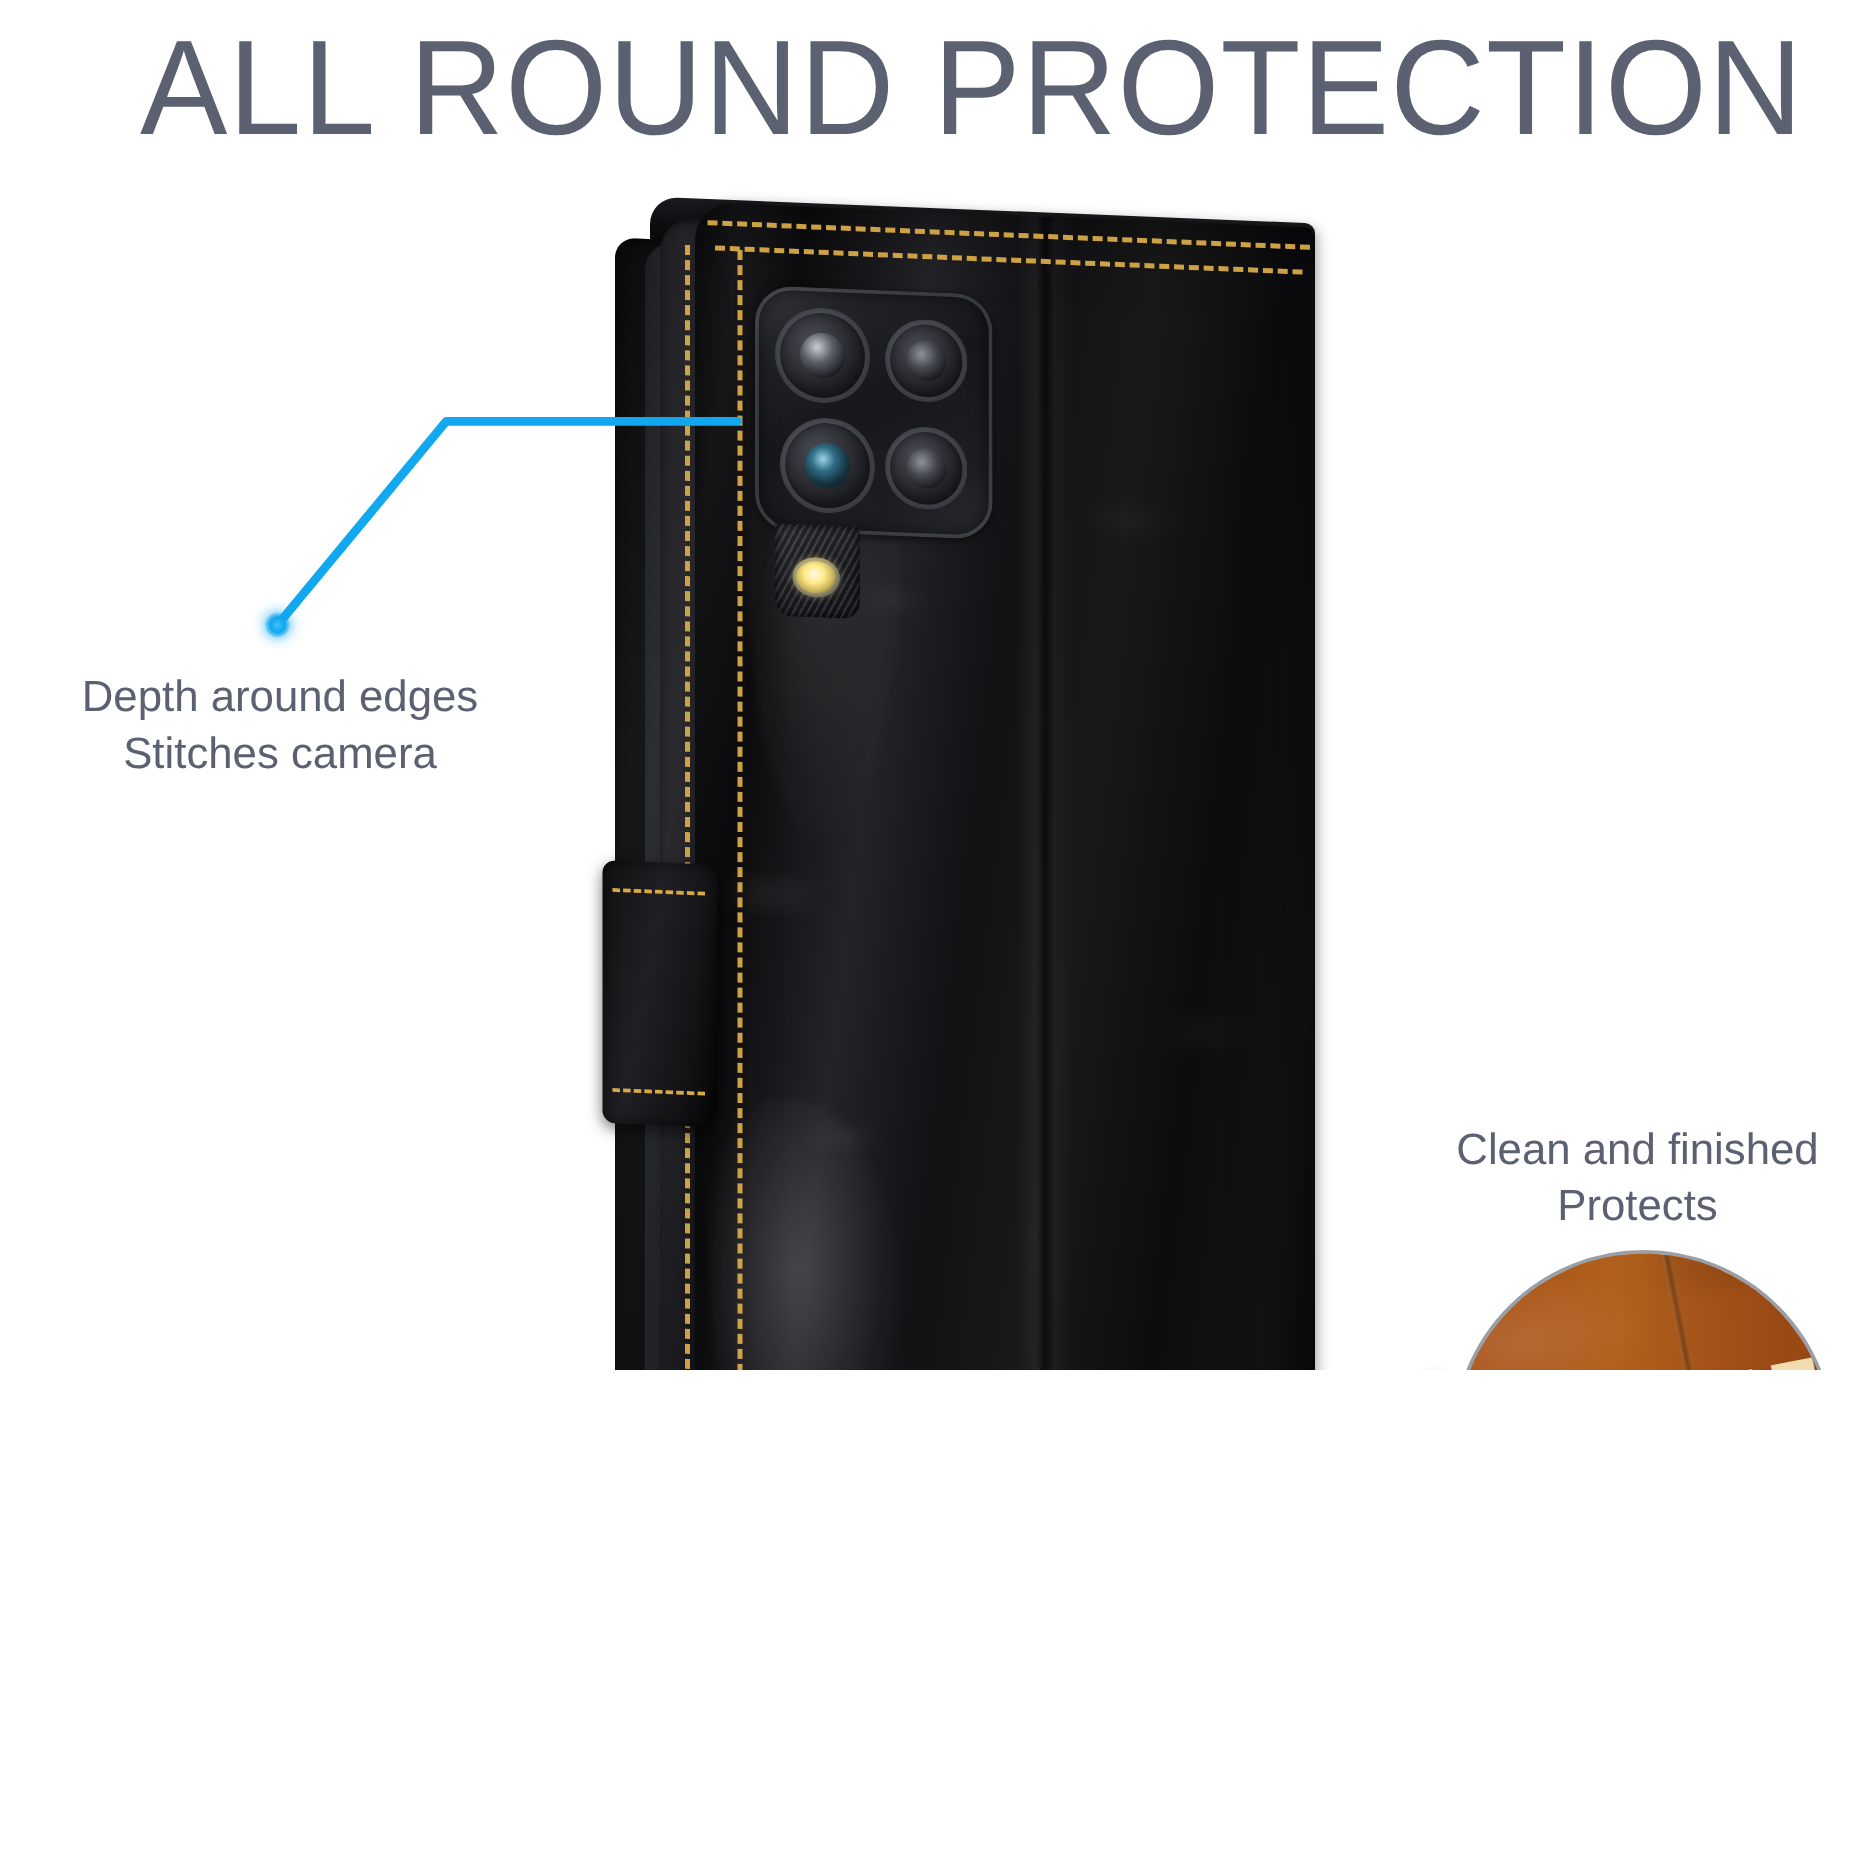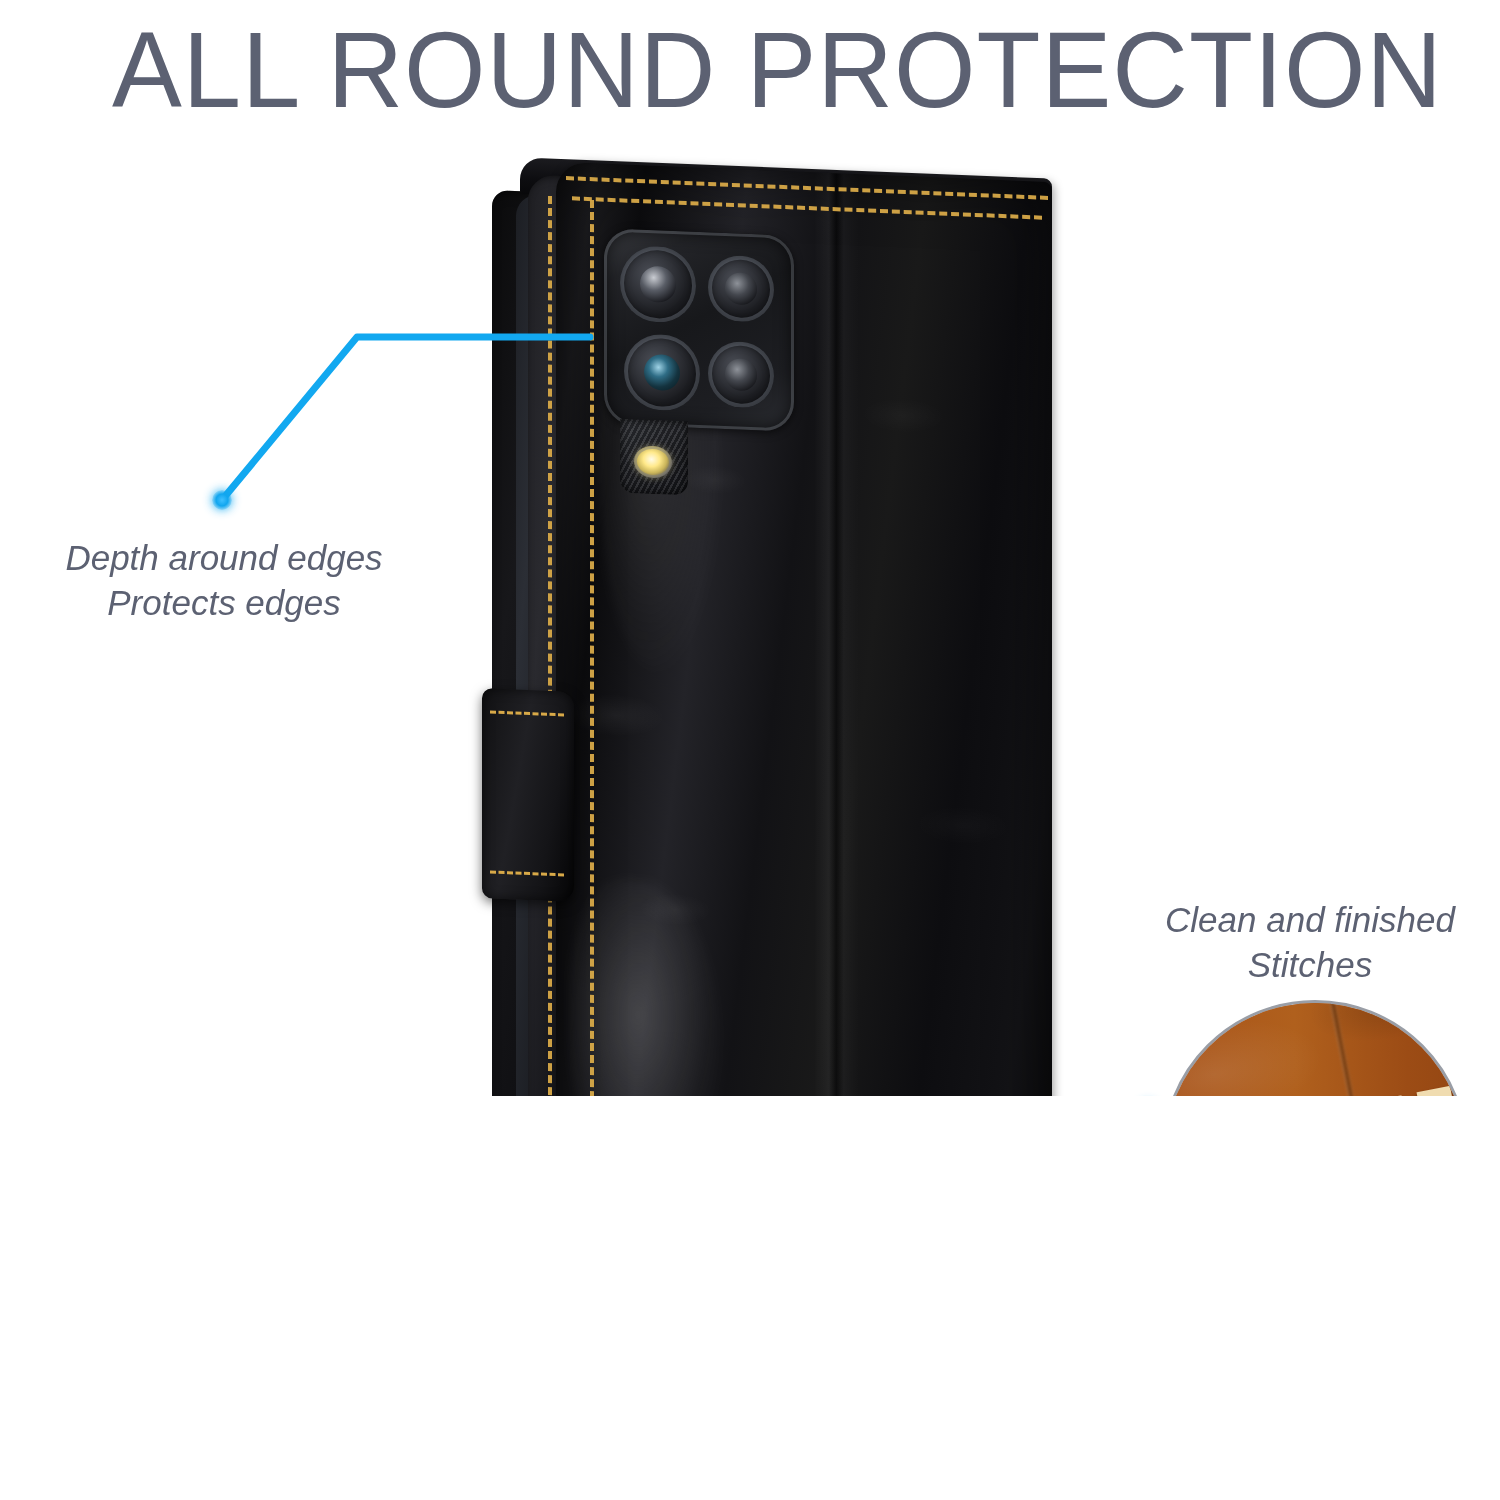--- a/index.html
+++ b/index.html
@@ -38,21 +38,21 @@
     position: absolute;
     color: #5c6172;
     font-size: 35px;
     line-height: 1.28;
     font-weight: 400;
     text-align: center;
     white-space: nowrap;
   }
   .callout-left  { left: 54px;  top: 536px; width: 340px; }
   .callout-right { left: 1140px; top: 898px; width: 340px; }
-  .callout-text .ln { display: block; font-style: italic; }
+  .callout-text .ln { display: block; }
 
   
   .leader-svg {
     position: absolute;
     left: 0; top: 0;
     width: 1500px; height: 1500px;
     pointer-events: none;
     overflow: visible;
   }
 
@@ -487,21 +487,21 @@
     <path id="leader-0" fill="none" stroke="#12a8f0" stroke-width="7" stroke-linecap="round" stroke-linejoin="round" d="M222,500 L357,337 L590,337"></path>
     <path id="leader-1" fill="none" stroke="#12a8f0" stroke-width="7" stroke-linecap="round" stroke-linejoin="round" d="M790,1368 L912,1120 L1148,1112"></path>
   </svg>
 
   <div class="dot" id="dot-0" style="left: 212px; top: 490px;"></div>
   <div class="dot" id="dot-1" style="left: 780px; top: 1358px;"></div>
   <div class="dot" id="dot-1b" style="left: 1138px; top: 1102px;"></div>
 
   <div class="callout-text callout-left">
     <span class="ln">Depth around edges</span>
-    <span class="ln">Protects edges</span>
+    <span class="ln">Stitches camera</span>
   </div>
 
   <div class="callout-text callout-right">
     <span class="ln">Clean and finished</span>
-    <span class="ln">Stitches</span>
+    <span class="ln">Protects</span>
   </div>
 
 </div>
 
 </body></html>

